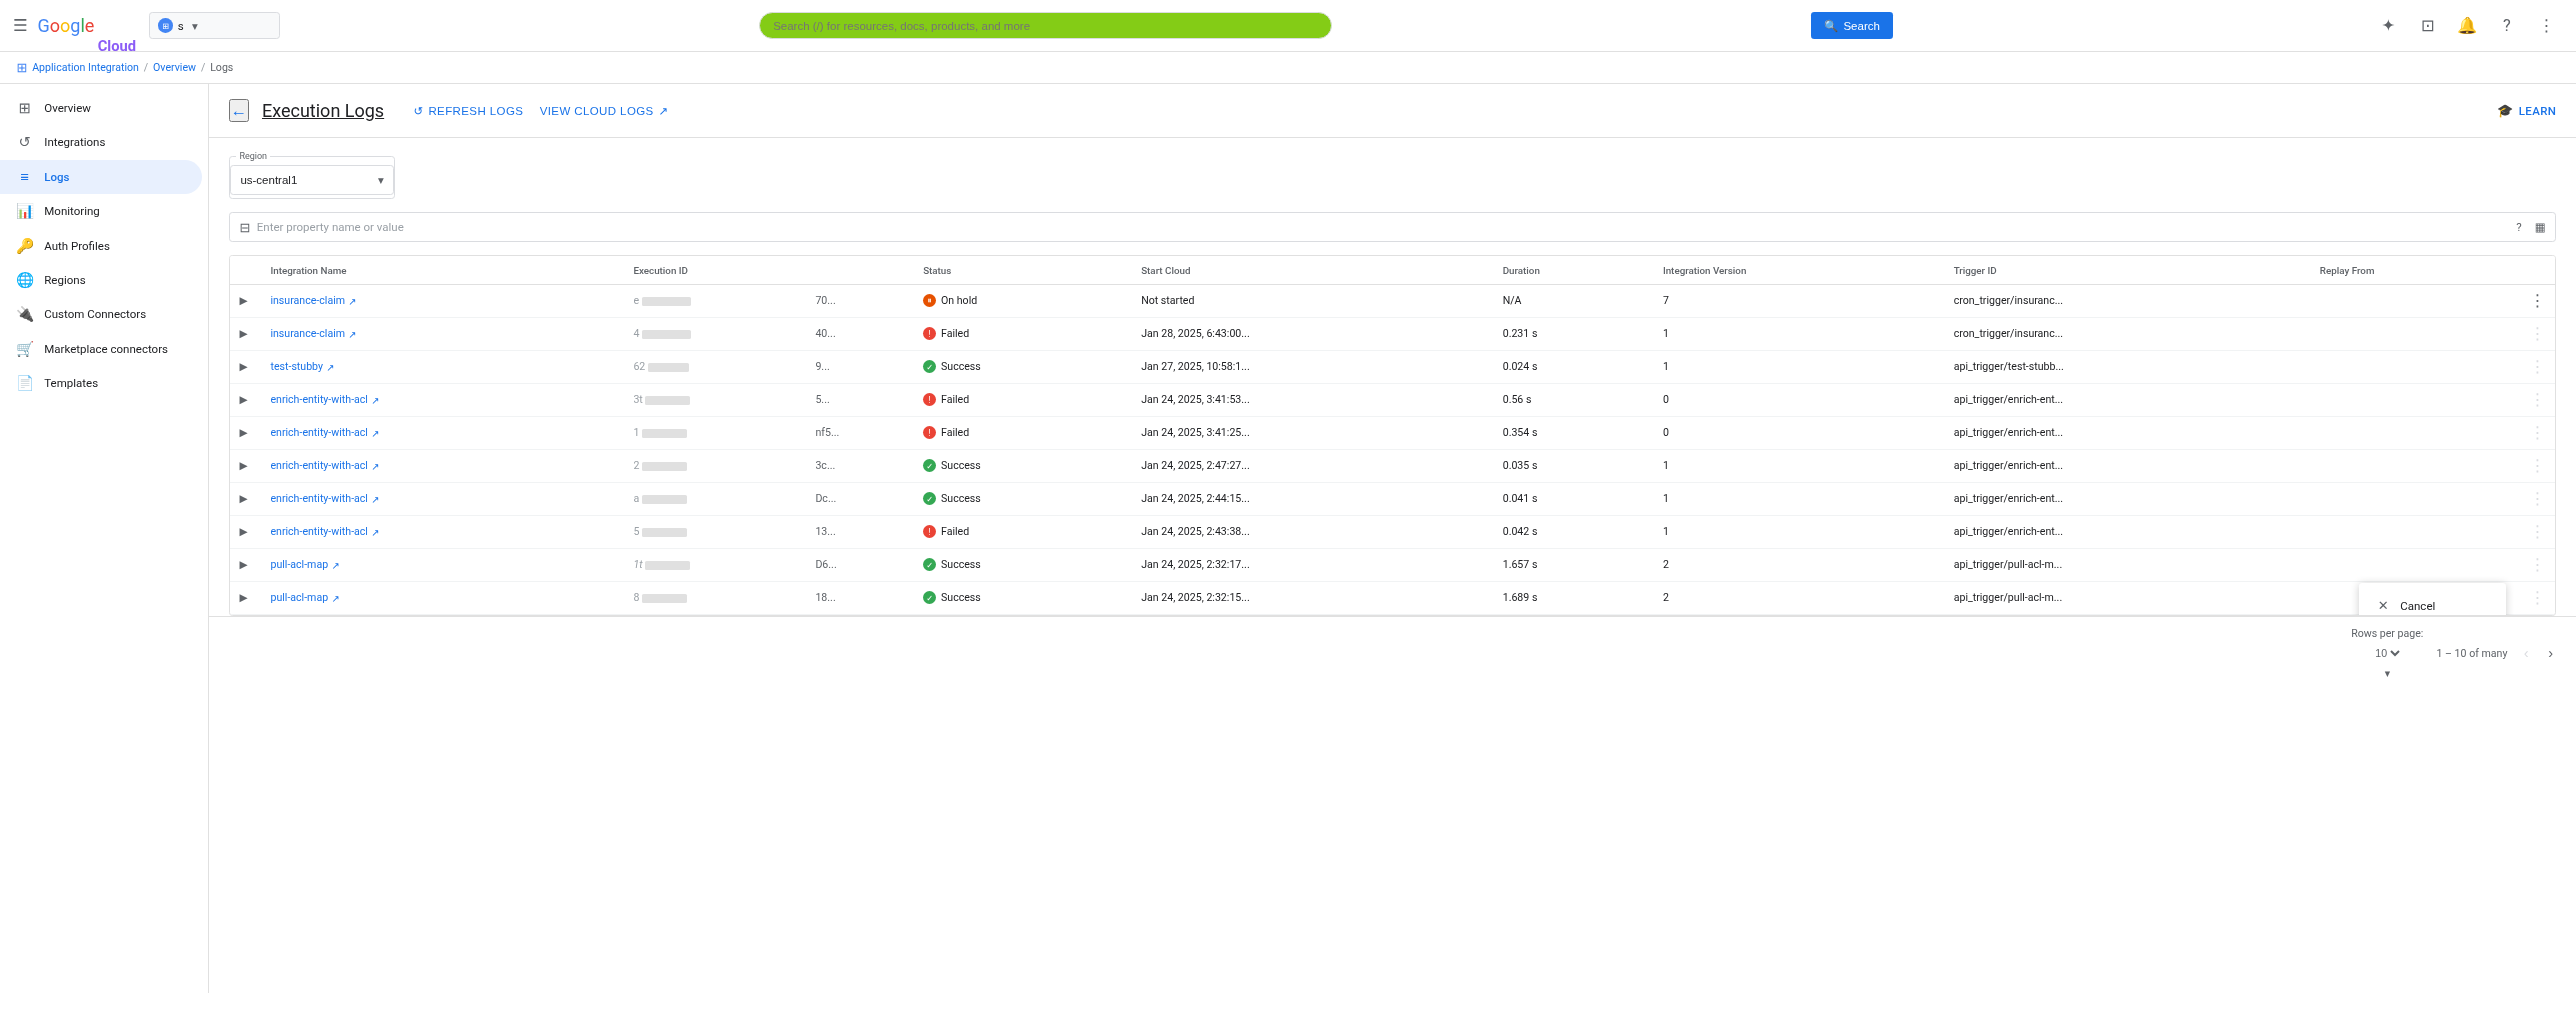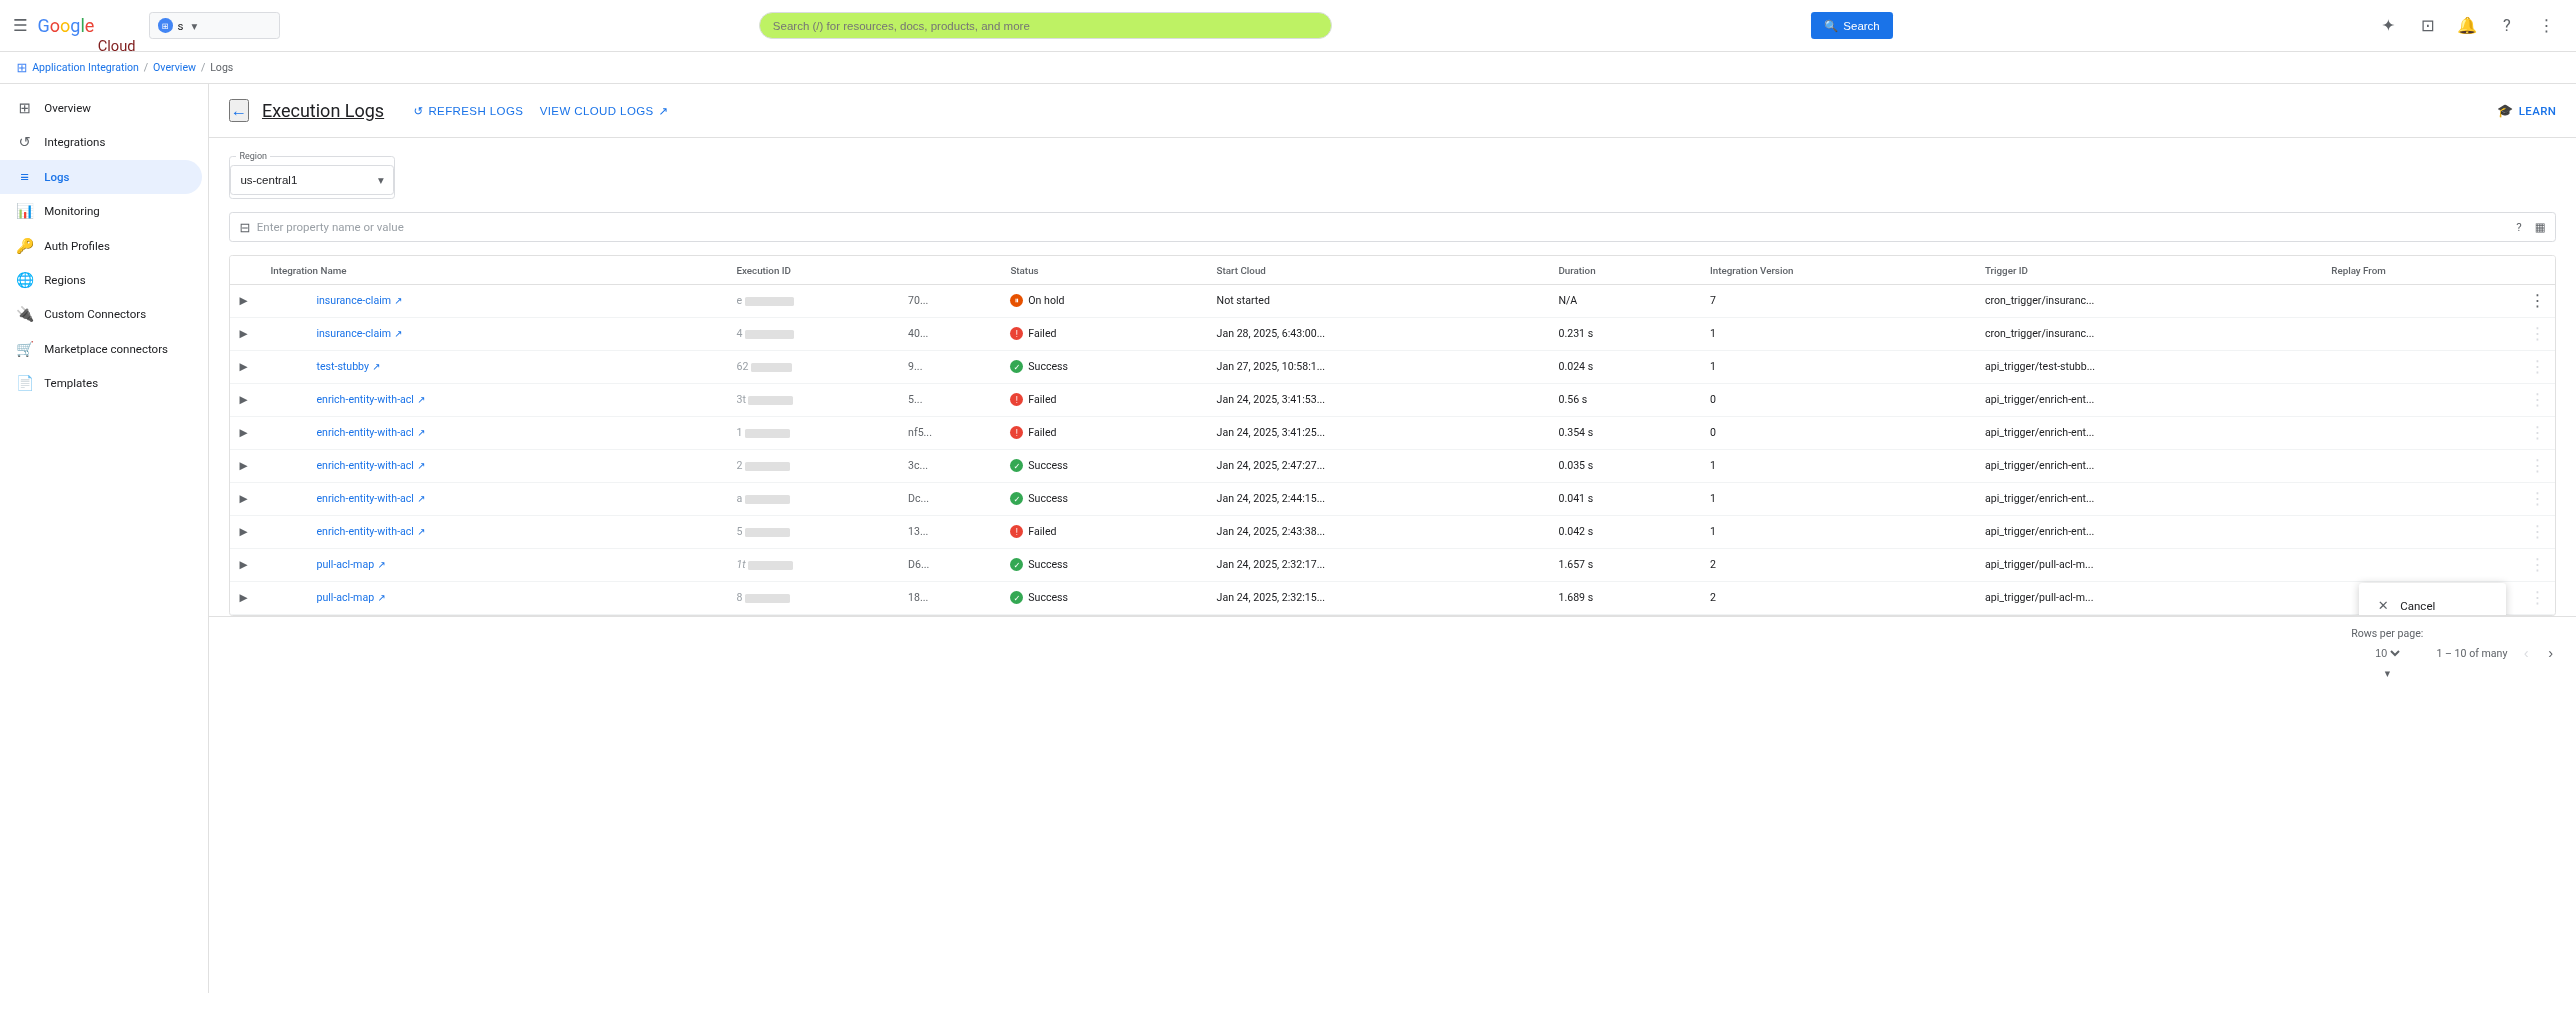--- a/index.html
+++ b/index.html
@@ -10,29 +10,29 @@
       display: flex; align-items: center; height: 52px; padding: 0 13px;
       border-bottom: 0.8px solid #e0e0e0; background: #fff; gap: 9.8px;
     }
     .hamburger-icon { color: #5f6368; cursor: pointer; font-size: 16.4px; }
     .google-logo { display: flex; align-items: center; gap: 3.3px; margin-right: 3.3px; }
     .google-logo-text { font-size: 18px; font-weight: 400; }
     .g-blue { color: #4285f4; }
     .g-red { color: #ea4335; }
     .g-yellow { color: #fbbc04; }
     .g-green { color: #34a853; }
-    .logo-cloud { color: #7f1d1d; font-size: 14.7px; font-weight: 400; margin-top: 41px; }
+    .logo-cloud { color: #8b5cf6; font-size: 14.7px; font-weight: 700; margin-top: 41px; }
     .project-selector {
       display: flex; align-items: center; border: 0.8px solid #dadce0; border-radius: 3.3px;
       padding: 4.9px 8.2px; gap: 4.9px; cursor: pointer; min-width: 131px; background: #f8f9fa;
     }
     .project-dot { width: 14.7px; height: 14.7px; background: #4285f4; border-radius: 50%; display: flex; align-items: center; justify-content: center; color: white; font-size: 8.2px; }
     .search-bar {
       flex: 1; display: flex; align-items: center; border: 0.8px solid #dadce0; border-radius: 19.6px;
-      padding: 6.5px 13px; gap: 6.5px; background: #bef264; max-width: 573px; margin: 0 auto;
+      padding: 6.5px 13px; gap: 6.5px; background: #84cc16; max-width: 573px; margin: 0 auto;
     }
     .search-bar input { border: none; background: transparent; outline: none; flex: 1; font-size: 11.5px; color: #5f6368; }
     .search-button {
       display: flex; align-items: center; gap: 4.9px; background: #1a73e8; color: white;
       border: none; border-radius: 3.3px; padding: 6.5px 13px; cursor: pointer; font-size: 11.5px; font-weight: 500;
     }
     .header-icons { display: flex; align-items: center; gap: 6.5px; margin-left: auto; }
     .header-icon { color: #5f6368; cursor: pointer; font-size: 16.4px; width: 33px; height: 33px; display: flex; align-items: center; justify-content: center; border-radius: 50%; }
 
     
@@ -106,21 +106,21 @@
     .table-wrapper { margin: 0 19.6px; border: 0.8px solid #e0e0e0; border-radius: 3.3px; overflow: hidden; }
     table { width: 100%; border-collapse: collapse; font-size: 10.6px; }
     thead th {
       background: #fff; padding: 8.2px 9.8px; text-align: left;
       font-weight: 500; color: #5f6368; font-size: 9.8px;
       border-bottom: 0.8px solid #e0e0e0; white-space: nowrap;
     }
     tbody tr { border-bottom: 0.8px solid #f1f3f4; }
     tbody td { padding: 6.5px 9.8px; color: #202124; font-size: 10.6px; }
     .expand-icon { color: #5f6368; cursor: pointer; margin-right: 3.3px; }
-    .link-cell { color: #1a73e8; text-decoration: none; display: flex; align-items: center; gap: 3.3px; margin-left: 46px; }
+    .link-cell { color: #1a73e8; text-decoration: none; display: flex; align-items: flex-end; gap: 3.3px; }
     .external-icon { font-size: 9.8px; color: #1a73e8; }
 
     
     .status-badge { display: flex; align-items: center; gap: 4.9px; }
     .status-dot { width: 13px; height: 13px; border-radius: 50%; display: flex; align-items: center; justify-content: center; font-size: 8.2px; flex-shrink: 0; }
     .status-dot.on-hold { background: #e65100; color: white; }
     .status-dot.failed { background: #ea4335; color: white; }
     .status-dot.success { background: #34a853; color: white; }
     .exec-part1 { color: #9aa0a6; }
 

